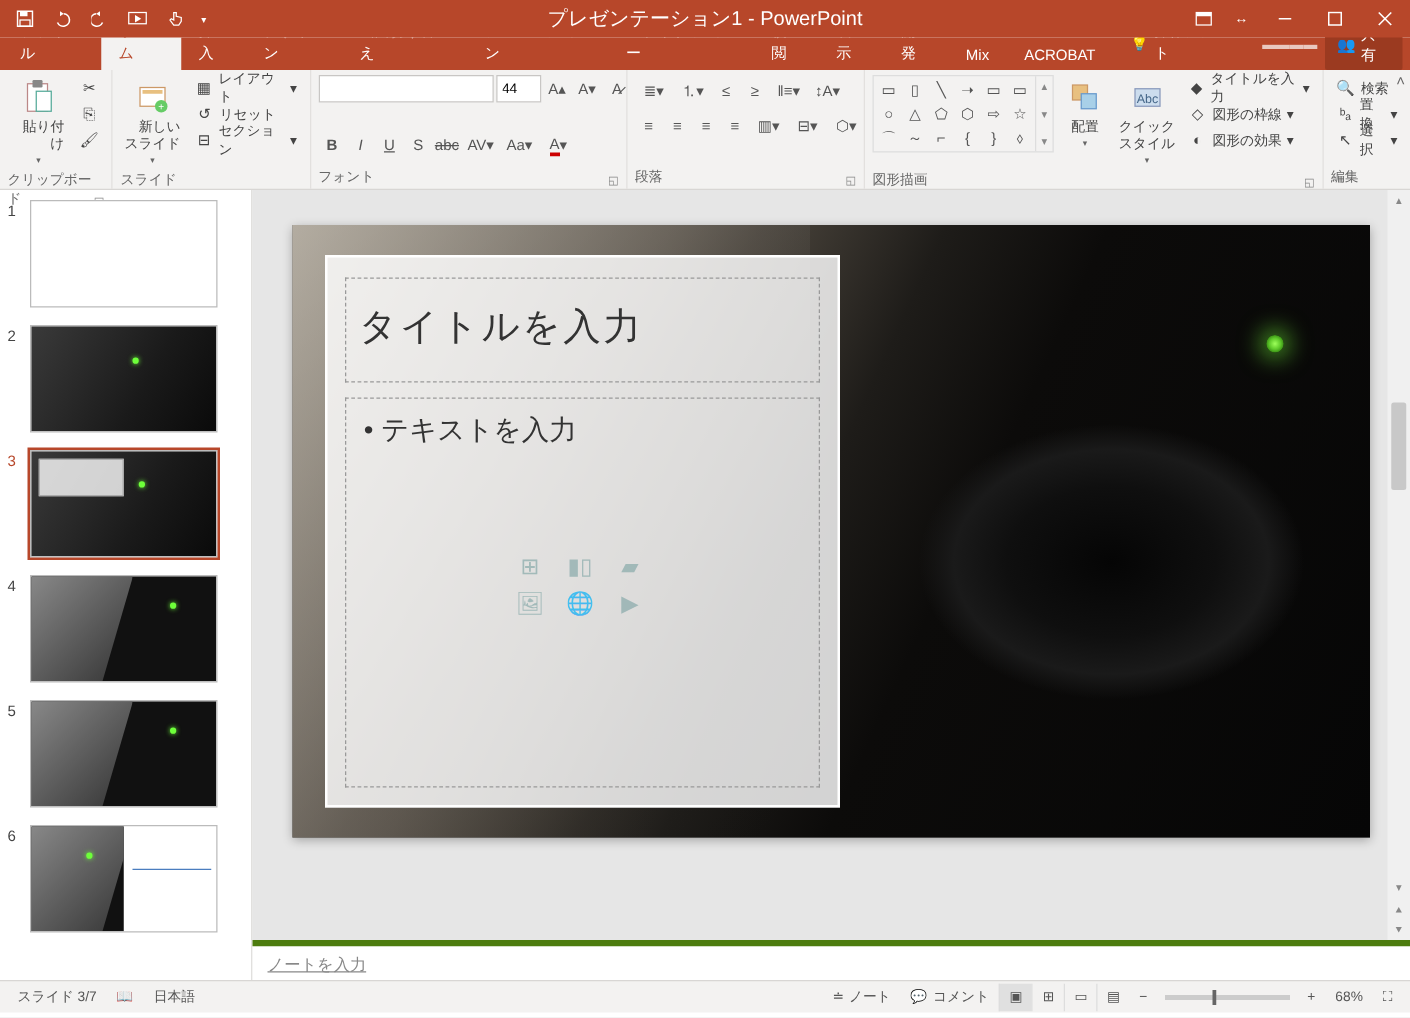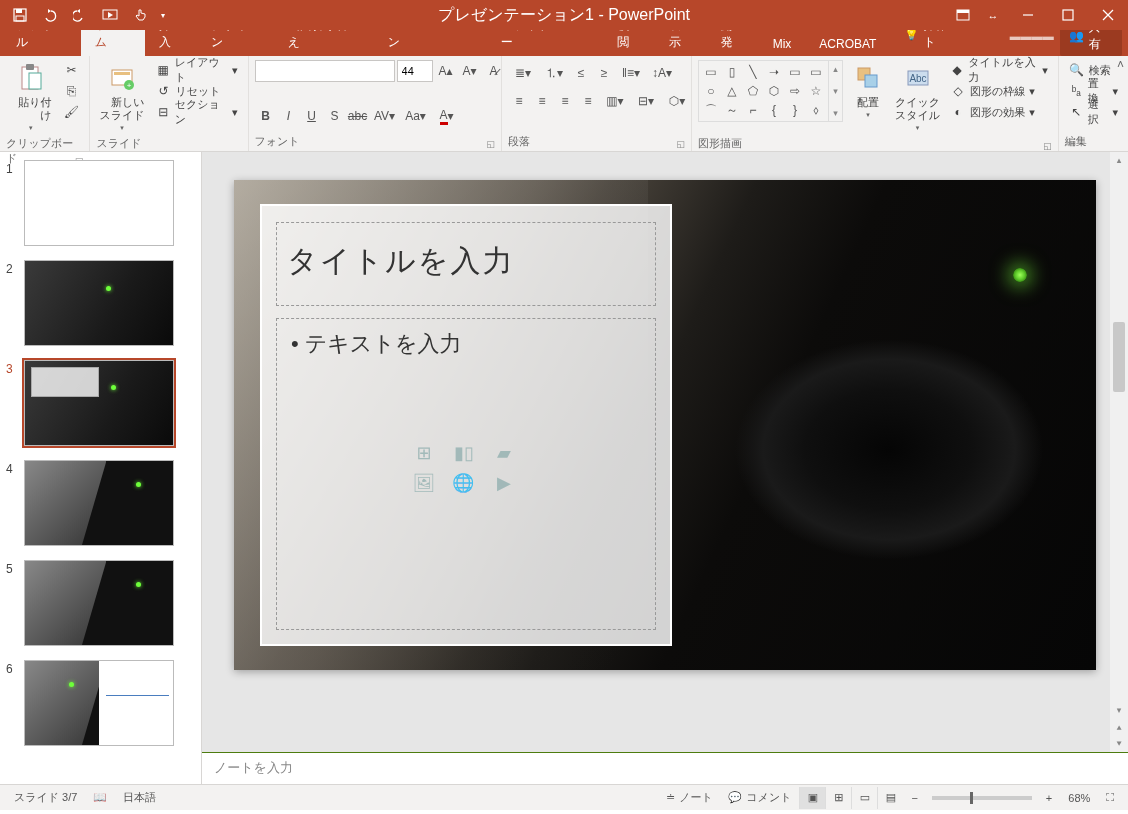--- a/index.html
+++ b/index.html
@@ -83,21 +83,21 @@
 .ph-icons .pi { width:28px; height:22px; display:flex;align-items:center;justify-content:center; color:#8aa; font-size:18px; opacity:.7;}
 
 .vscroll { position:absolute; right:0; top:0; bottom:0; width:18px; background:#f0f0f0;}
 .vscroll .thumb-bar{position:absolute;left:3px;right:3px;top:170px;height:70px;background:#c8c8c8;border-radius:2px;}
 .vscroll .arr{position:absolute;left:0;right:0;height:16px;display:flex;align-items:center;justify-content:center;font-size:9px;color:#888;}
 .vscroll .arr.up{top:0;}
 .vscroll .arr.dn{bottom:34px;}
 .vscroll .nav{position:absolute;bottom:0;left:0;right:0;height:32px;}
 .vscroll .nav div{height:16px;display:flex;align-items:center;justify-content:center;font-size:9px;color:#888;}
 
-.notes { height:32px; border-top:1px solid #4d7c0f; background:#fff; padding:6px 12px; color:#888; font-size:13px;}
+.notes { height:32px; border-top:5px solid #4d7c0f; background:#fff; padding:6px 12px; color:#888; font-size:13px;text-decoration:underline;}
 
 
 .status { height:26px; background:#f3f2f1; border-top:1px solid #d8d6d4; display:flex; align-items:center; font-size:11px; color:#555; padding:0 6px;}
 .status .seg { padding:0 8px; display:flex; align-items:center; gap:4px;}
 .status .spacer{flex:1;}
 .status .viewbtn { width:26px; height:22px; display:flex;align-items:center;justify-content:center; border-left:1px solid #ddd;}
 .status .viewbtn.active{background:#e0e0e0;}
 .zoom-slider { width:100px; height:4px; background:#ccc; position:relative; margin:0 6px;}
 .zoom-slider .handle{position:absolute;left:38%;top:-4px;width:3px;height:12px;background:#666;}
 svg{display:block;}

